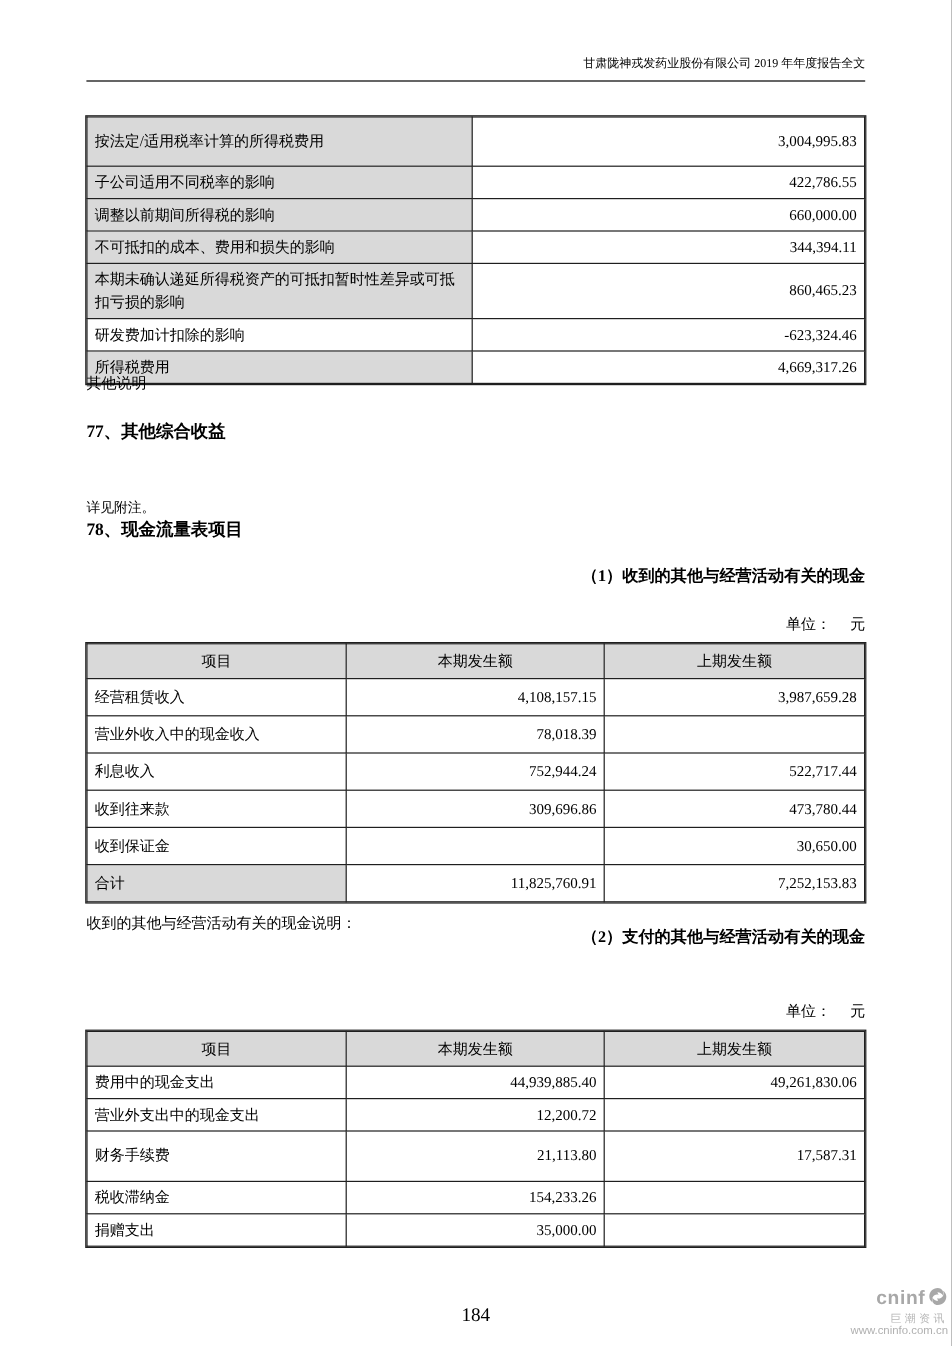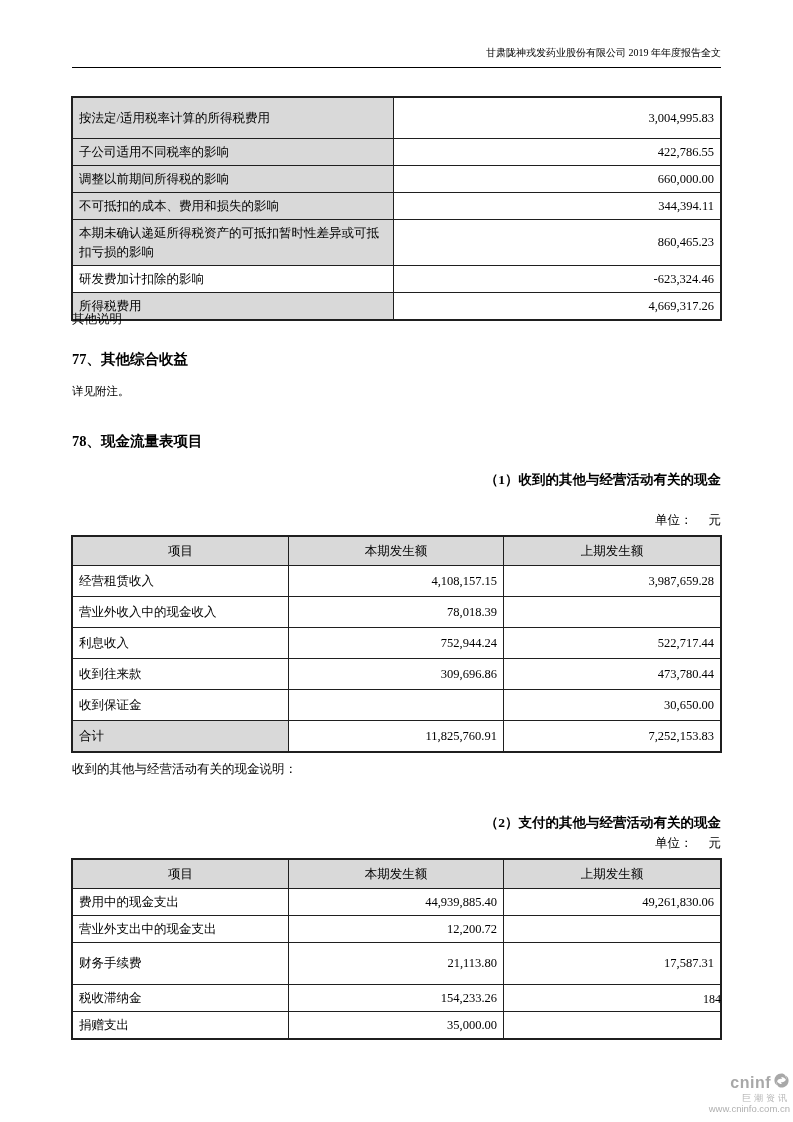--- a/index.html
+++ b/index.html
@@ -14,21 +14,21 @@
   .lbl{text-align:left;}
   .num{text-align:right;font-family:"Liberation Serif","DejaVu Serif",serif;}
   .shade{background:#d9d9d9;}
   th{text-align:center;}
   .h1{font-size:14.5px;font-weight:bold;}
   .h2{font-size:13.5px;font-weight:bold;text-align:right;}
   .plain{font-size:12.5px;}
   .small{font-size:11.5px;}
   .unit{text-align:right;font-size:12.5px;}
   .unit-gap{display:inline-block;width:16px;}
-  .pageno{top:992px;text-align:right;font-size:12px;}
+  .pageno{top:1088px;text-align:center;font-size:16px;}
   .logo{position:absolute;right:3px;top:1072px;text-align:right;color:#adadad;
         font-family:"Liberation Sans","DejaVu Sans",sans-serif;line-height:1.15;}
   .logo-brand-row{display:flex;align-items:center;justify-content:flex-end;gap:2px;}
   .logo-brand{font-size:16px;font-weight:bold;letter-spacing:.5px;color:#a8a8a8;}
   .logo-cn{font-size:9px;letter-spacing:3px;color:#b5b5b5;}
   .logo-url{font-size:9.5px;color:#b0b0b0;text-align:right;}
 </style>
 </head>
 <body>
 
@@ -71,21 +71,21 @@
     <tr style="height:27px">
       <td class="lbl shade">所得税费用</td>
       <td class="num">4,669,317.26</td>
     </tr>
   </tbody>
     </table>
 
   <div class="abs plain" style="top:311px">其他说明</div>
 
   <div class="abs h1" style="top:350px">77、其他综合收益</div>
-  <div class="abs small" style="top:384px">详见附注。</div>
+  <div class="abs small" style="top:416px">详见附注。</div>
 
   <div class="abs h1" style="top:432px">78、现金流量表项目</div>
   <div class="abs h2" style="top:471px">（1）收到的其他与经营活动有关的现金</div>
 
   <div class="abs unit" style="top:512px">
     <span>单位：</span><span class="unit-gap"></span><span>元</span>
   </div>
 
   <table class="dtable" style="top:536px">
     <colgroup>
@@ -127,21 +127,21 @@
     <tr style="height:31px">
       <td class="lbl shade">合计</td>
       <td class="num">11,825,760.91</td>
       <td class="num">7,252,153.83</td>
     </tr>
   </tbody>
     </table>
 
   <div class="abs plain" style="top:761px">收到的其他与经营活动有关的现金说明：</div>
 
-  <div class="abs h2" style="top:814px">（2）支付的其他与经营活动有关的现金</div>
+  <div class="abs h2" style="top:772px">（2）支付的其他与经营活动有关的现金</div>
 
   <div class="abs unit" style="top:835px">
     <span>单位：</span><span class="unit-gap"></span><span>元</span>
   </div>
 
   <table class="dtable" style="top:859px">
     <colgroup>
         <col style="width:216px">
         <col style="width:215px">
         <col>

